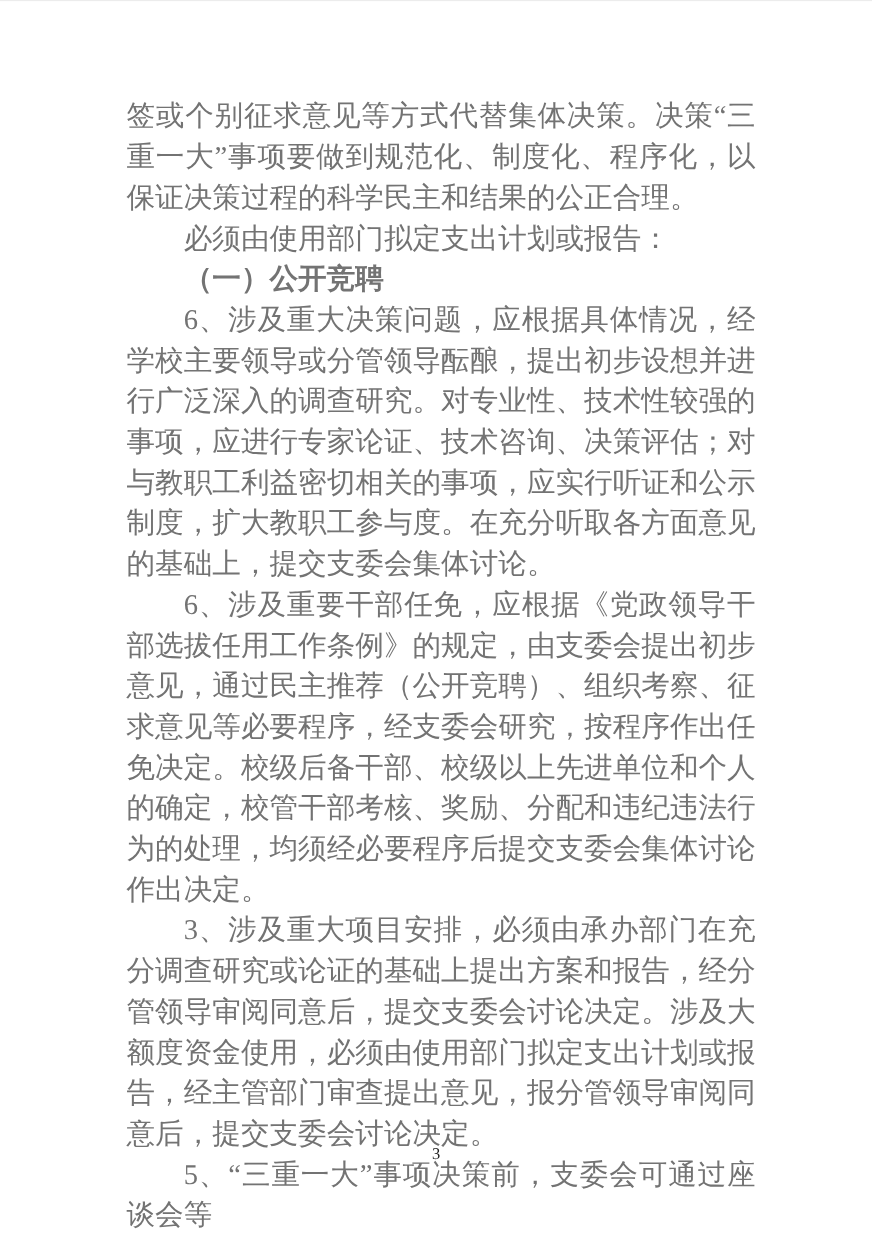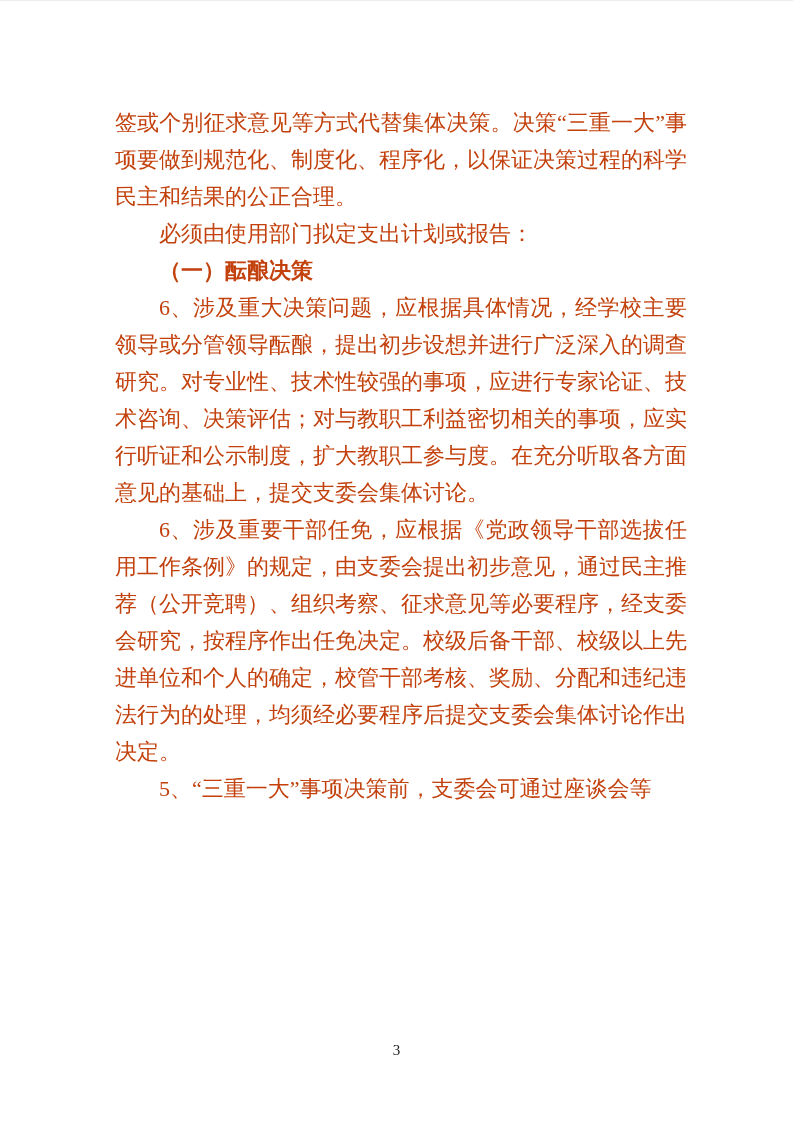--- a/index.html
+++ b/index.html
@@ -14,24 +14,24 @@
   }
   .page {
     position: absolute;
     inset: 0;
     background: #ffffff;
     border-top: 1px solid #ececec;
   }
   .doc-body {
     position: absolute;
     left: 115px;
-    top: 103px;
+    top: 86px;
     width: 572px;
-    color: #c2410c;
-    font-size: 22px;
+    color: #737373;
+    font-size: 26px;
     line-height: 37px;
     text-align: justify;
     letter-spacing: 0;
   }
   .doc-body p {
     margin: 0;
     padding: 0;
   }
   .doc-body p.indent {
     text-indent: 2em;
@@ -52,19 +52,20 @@
     font-family: "Liberation Serif", "DejaVu Serif", serif;
   }
 </style>
 </head>
 <body>
 
 <div class="page">
   <div class="doc-body" id="doc-body">
       <p class="">签或个别征求意见等方式代替集体决策。决策“三重一大”事项要做到规范化、制度化、程序化，以保证决策过程的科学民主和结果的公正合理。</p>
       <p class="indent">必须由使用部门拟定支出计划或报告：</p>
-      <p class="indent heading">（一）酝酿决策</p>
+      <p class="indent heading">（一）公开竞聘</p>
       <p class="indent">6、涉及重大决策问题，应根据具体情况，经学校主要领导或分管领导酝酿，提出初步设想并进行广泛深入的调查研究。对专业性、技术性较强的事项，应进行专家论证、技术咨询、决策评估；对与教职工利益密切相关的事项，应实行听证和公示制度，扩大教职工参与度。在充分听取各方面意见的基础上，提交支委会集体讨论。</p>
       <p class="indent">6、涉及重要干部任免，应根据《党政领导干部选拔任用工作条例》的规定，由支委会提出初步意见，通过民主推荐（公开竞聘）、组织考察、征求意见等必要程序，经支委会研究，按程序作出任免决定。校级后备干部、校级以上先进单位和个人的确定，校管干部考核、奖励、分配和违纪违法行为的处理，均须经必要程序后提交支委会集体讨论作出决定。</p>
+      <p class="indent">3、涉及重大项目安排，必须由承办部门在充分调查研究或论证的基础上提出方案和报告，经分管领导审阅同意后，提交支委会讨论决定。涉及大额度资金使用，必须由使用部门拟定支出计划或报告，经主管部门审查提出意见，报分管领导审阅同意后，提交支委会讨论决定。</p>
       <p class="indent">5、“三重一大”事项决策前，支委会可通过座谈会等</p>
     </div>
   <div class="page-number">3</div>
 </div>
 
 </body></html>

